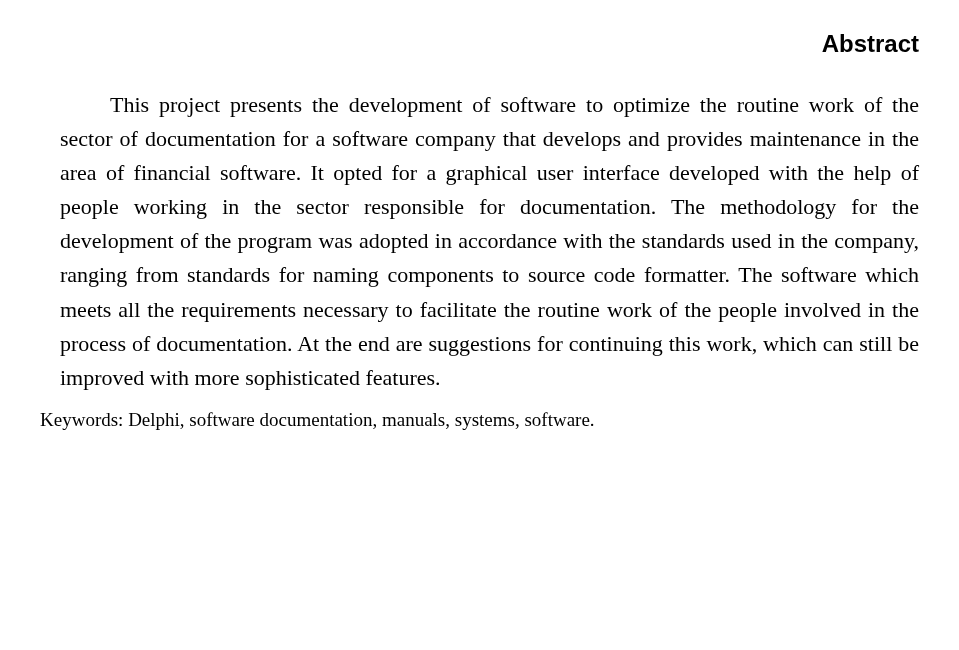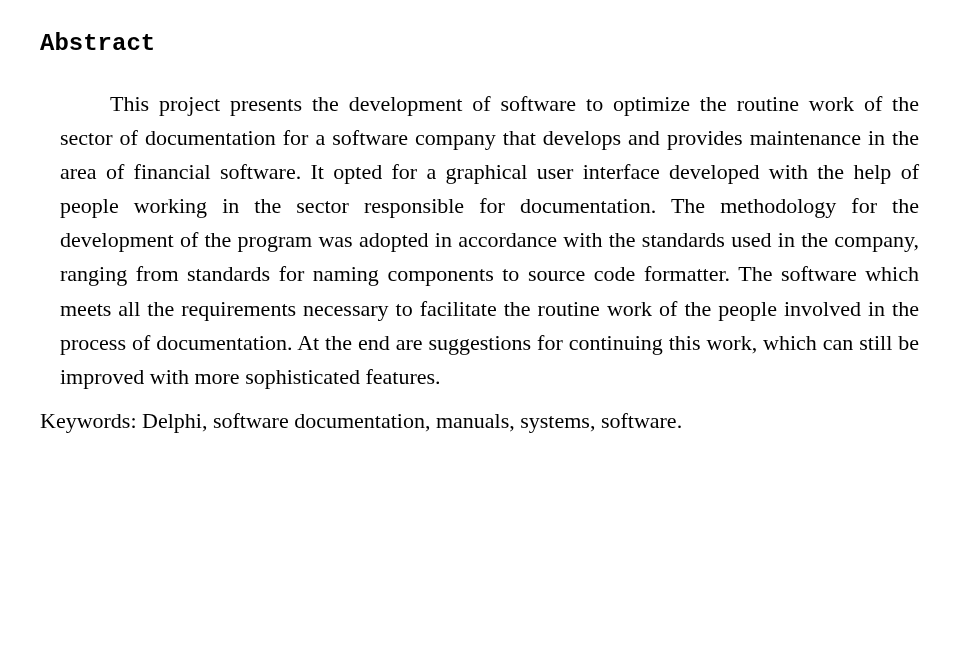--- a/index.html
+++ b/index.html
@@ -19,43 +19,43 @@
       justify-content: center;
       align-items: flex-start;
     }
 
     .page-container {
       width: 959px;
       padding: 30px 40px 30px 40px;
     }
 
     .title {
-      text-align: left;
+      text-align: right;
       font-weight: bold;
       font-size: 24px;
       margin-bottom: 30px;
-      font-family: Liberation Mono, monospace;
+      font-family: Liberation Sans, sans-serif;
     }
 
     .abstract-body {
       text-align: justify;
       line-height: 1.55;
       font-size: 22px;
     }
 
     .paragraph {
       text-indent: 50px;
       margin-bottom: 0;
       margin-left: 20px;
     }
 
     .keywords {
       text-align: left;
       margin-top: 10px;
-      font-size: 22px;
+      font-size: 19px;
       line-height: 1.55;
     }
   </style>
 </head>
 <body>
 
 <div class="page-container">
   <div class="title">Abstract</div>
   <div class="abstract-body">
     <p class="paragraph">This project presents the development of software to optimize the routine work of the sector of documentation for a software company that develops and provides maintenance in the area of financial software. It opted for a graphical user interface developed with the help of people working in the sector responsible for documentation. The methodology for the development of the program was adopted in accordance with the standards used in the company, ranging from standards for naming components to source code formatter. The software which meets all the requirements necessary to facilitate the routine work of the people involved in the process of documentation. At the end are suggestions for continuing this work, which can still be improved with more sophisticated features.</p>

